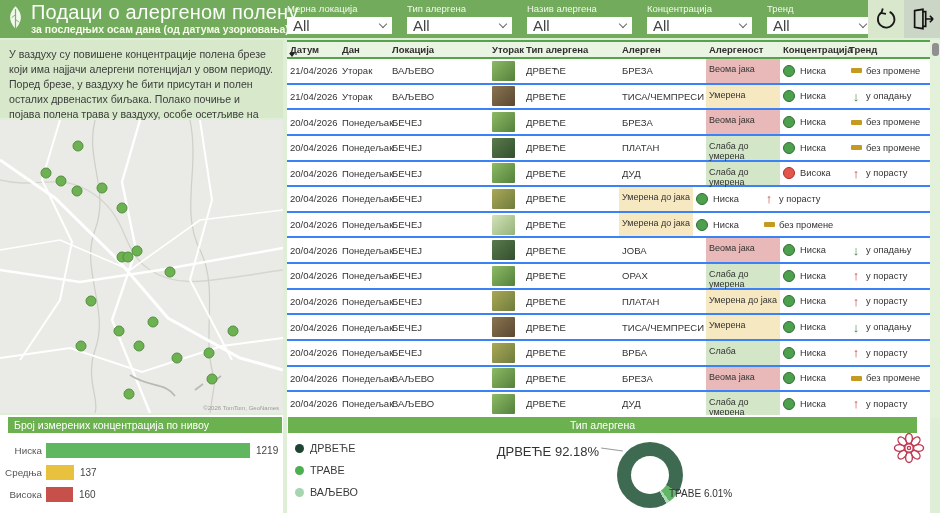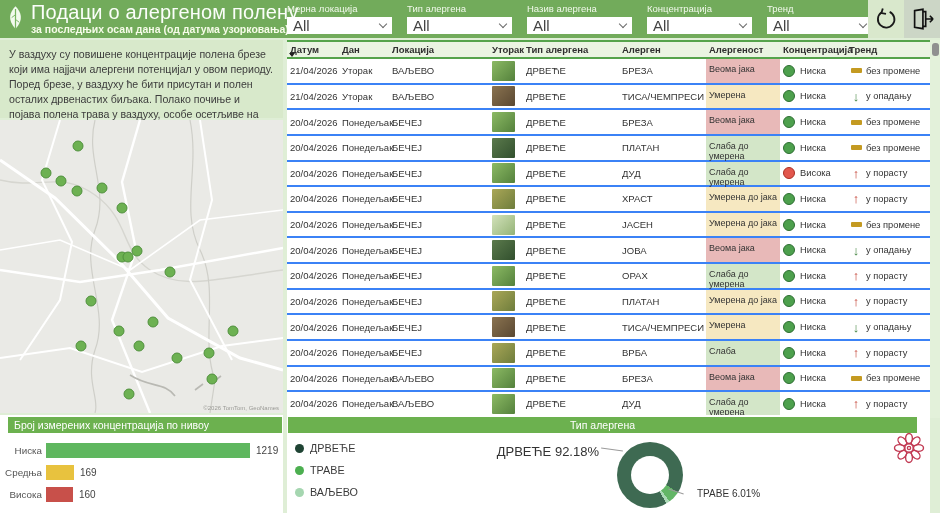--- a/index.html
+++ b/index.html
@@ -91,21 +91,21 @@
   .donut-panel { position:absolute; left:287px; top:415px; width:643px; height:98px; background:#fff; }
   .donut-panel .panel-title { left:1px; right:13px; text-align:center; }
   #type-legend { position:absolute; left:8px; top:22px; }
   .litem { display:flex; align-items:center; height:22px; gap:6px; cursor:pointer; }
   .ldot { width:9px; height:9px; border-radius:50%; flex:none; }
   .litem span { font-size:10.8px; color:#3a3a3a; }
   #donut { position:absolute; left:330px; top:27px; width:66px; height:66px; border-radius:50%; }
   #donut .hole { position:absolute; left:14px; top:14px; width:38px; height:38px; border-radius:50%; background:#fff; }
   .callout-left { position:absolute; left:200px; top:29px; width:112px; text-align:right;
                   font-size:13px; color:#333; }
-  .callout-right { position:absolute; left:410px; top:73px; font-size:10px; color:#333; }
+  .callout-right { position:absolute; left:382px; top:73px; font-size:10px; color:#333; }
   .cline { position:absolute; height:1px; background:#9b9b9b; }
   .cl1 { left:314px; top:34px; width:22px; transform:rotate(8deg); }
   .cl2 { left:381px; top:76px; width:16px; transform:rotate(18deg); }
   .flower { position:absolute; left:606px; top:17px; }
 </style>
 </head>
 <body>
 
 <div id="app">
 
@@ -225,21 +225,21 @@
     <div class="panel-title">Број измерених концентрација по нивоу концентрације</div>
     <div id="bars">
         <div class="brow">
     <span class="b-label">Ниска</span>
     <span class="b-bar" style="width: 204px; background: rgb(95, 183, 95);"></span>
     <span class="b-val">1219</span>
   </div>
         <div class="brow">
     <span class="b-label">Средња</span>
     <span class="b-bar" style="width: 28px; background: rgb(232, 194, 62);"></span>
-    <span class="b-val">169</span>
+    <span class="b-val">137</span>
   </div>
         <div class="brow">
     <span class="b-label">Висока</span>
     <span class="b-bar" style="width: 27px; background: rgb(200, 80, 74);"></span>
     <span class="b-val">160</span>
   </div>
       </div>
   </section>
 
   <section class="table-wrap">
@@ -352,40 +352,38 @@
           </span>
   </div>
         <div class="trow">
     <span class="c date">20/04/2026</span>
     <span class="c day">Понедељак</span>
     <span class="c loc">БЕЧЕЈ</span>
     <span class="c pic">
             <i class="ph olive"></i>
           </span>
     <span class="c type">ДРВЕЋЕ</span>
-    <span class="c alg">ХРАСТ</span>
     <span class="c algn lv-med">Умерена до јака</span>
     <span class="c conc">
             <i class="dot low"></i>
             <em>Ниска</em>
           </span>
     <span class="c trend">
             <i class="ticon up"></i>
             <em>у порасту</em>
           </span>
   </div>
         <div class="trow">
     <span class="c date">20/04/2026</span>
     <span class="c day">Понедељак</span>
     <span class="c loc">БЕЧЕЈ</span>
     <span class="c pic">
             <i class="ph pale"></i>
           </span>
     <span class="c type">ДРВЕЋЕ</span>
-    <span class="c alg">ЈАСЕН</span>
     <span class="c algn lv-med">Умерена до јака</span>
     <span class="c conc">
             <i class="dot low"></i>
             <em>Ниска</em>
           </span>
     <span class="c trend">
             <i class="ticon flat"></i>
             <em>без промене</em>
           </span>
   </div>

